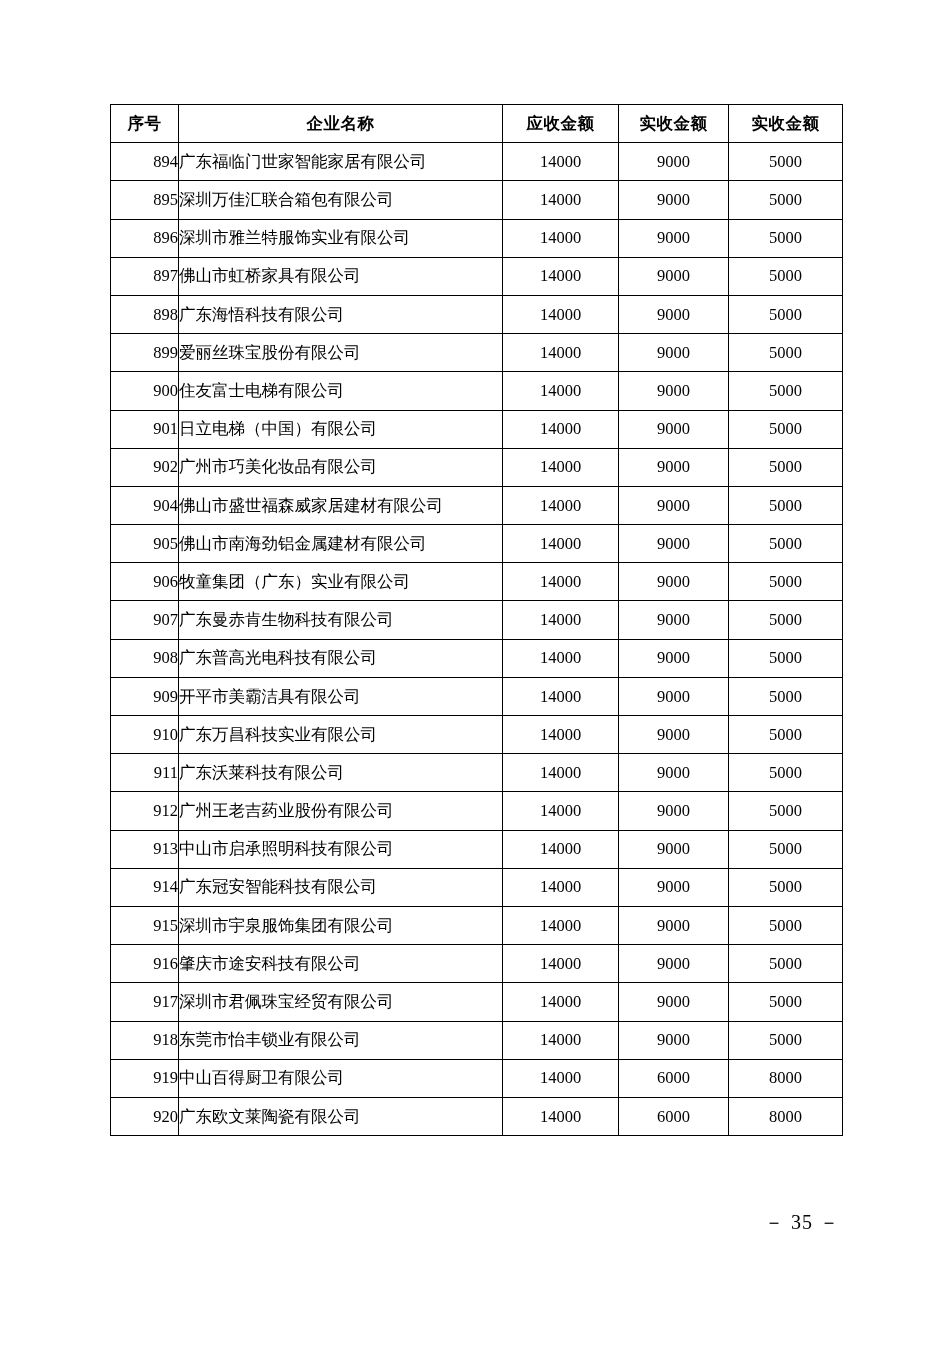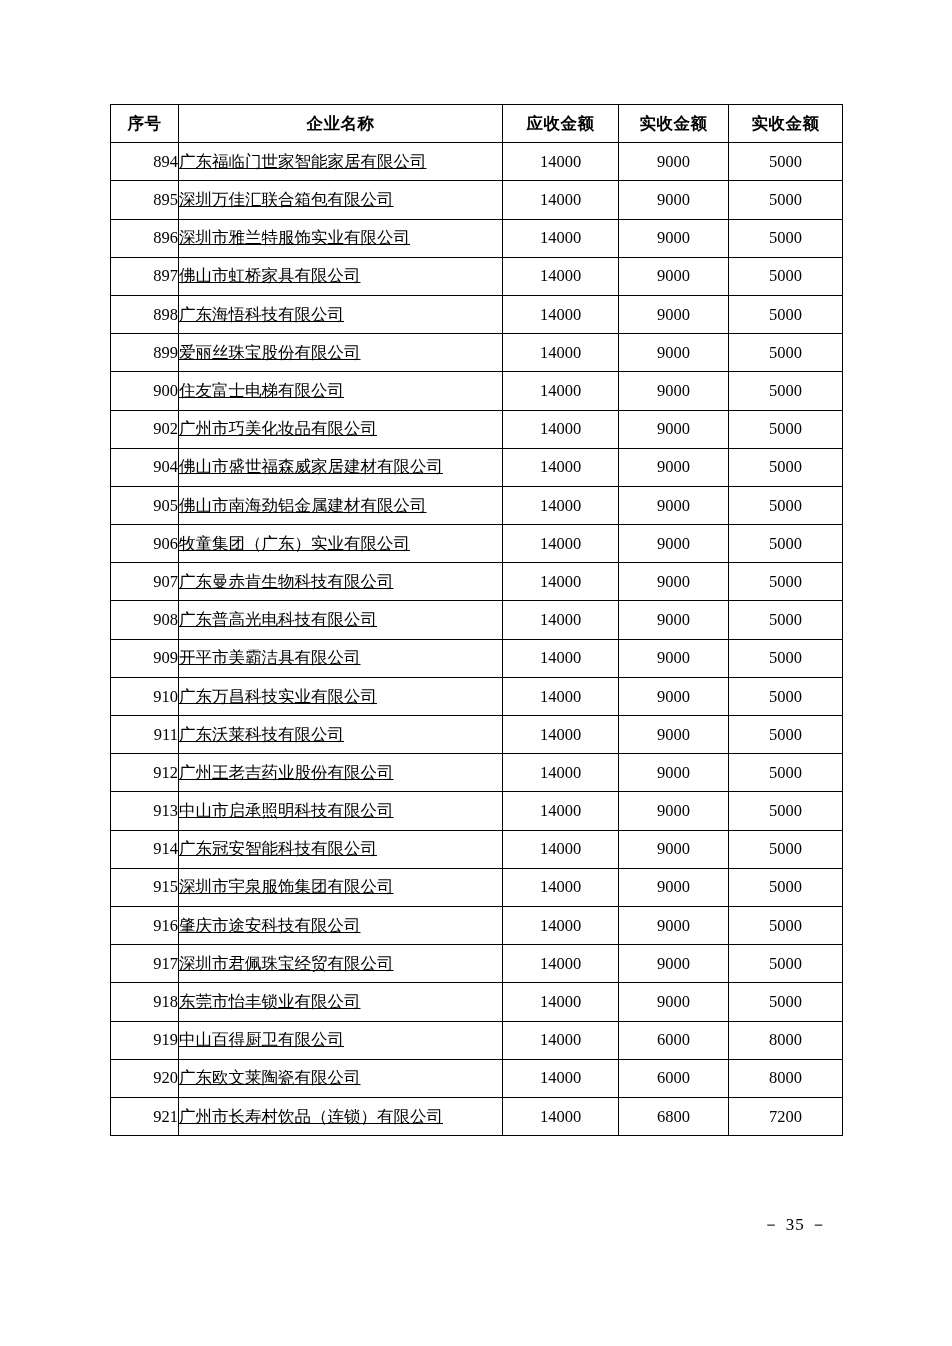--- a/index.html
+++ b/index.html
@@ -49,31 +49,30 @@
 
   td.idx {
     text-align: right;
     font-size: 16px;
   }
   td.name {
     text-align: left;
     padding-left: 12px;
     font-size: 16.5px;
     white-space: nowrap;
-    text-decoration: underline;
   }
   td.num {
     text-align: center;
     font-size: 16px;
   }
   .page-number {
     position: absolute;
-    right: 124px;
+    right: 112px;
     bottom: 110px;
-    font-size: 17px;
+    font-size: 20px;
     letter-spacing: 1px;
   }
 </style>
 </head>
 <body>
 
 <div class="page">
   <table class="data-table">
     <colgroup>
       <col class="col-idx">
@@ -135,20 +134,27 @@
         <td class="num">5000</td>
       </tr>
       <tr>
         <td class="idx">900</td>
         <td class="name">住友富士电梯有限公司</td>
         <td class="num">14000</td>
         <td class="num">9000</td>
         <td class="num">5000</td>
       </tr>
       <tr>
+        <td class="idx">901</td>
+        <td class="name">日立电梯（中国）有限公司</td>
+        <td class="num">14000</td>
+        <td class="num">9000</td>
+        <td class="num">5000</td>
+      </tr>
+      <tr>
         <td class="idx">902</td>
         <td class="name">广州市巧美化妆品有限公司</td>
         <td class="num">14000</td>
         <td class="num">9000</td>
         <td class="num">5000</td>
       </tr>
       <tr>
         <td class="idx">904</td>
         <td class="name">佛山市盛世福森威家居建材有限公司</td>
         <td class="num">14000</td>
@@ -260,24 +266,17 @@
         <td class="num">6000</td>
         <td class="num">8000</td>
       </tr>
       <tr>
         <td class="idx">920</td>
         <td class="name">广东欧文莱陶瓷有限公司</td>
         <td class="num">14000</td>
         <td class="num">6000</td>
         <td class="num">8000</td>
       </tr>
-      <tr>
-        <td class="idx">921</td>
-        <td class="name">广州市长寿村饮品（连锁）有限公司</td>
-        <td class="num">14000</td>
-        <td class="num">6800</td>
-        <td class="num">7200</td>
-      </tr>
     </tbody>
   </table>
 
   <div class="page-number">－ 35 －</div>
 </div>
 
 </body></html>

